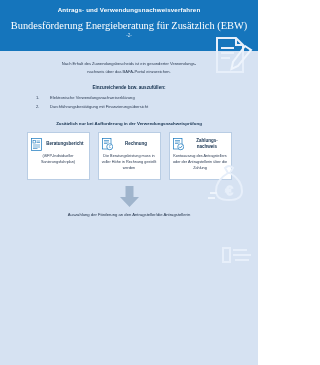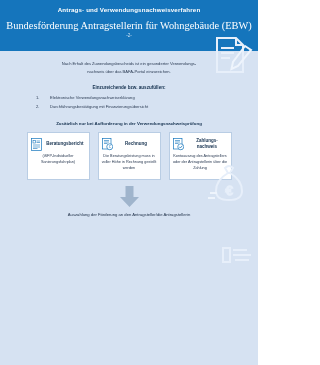--- a/index.html
+++ b/index.html
@@ -171,21 +171,21 @@
   .wm-money { right: 8px; top: 162px; }
   .wm-house { right: 6px; top: 244px; }
 </style>
 </head>
 <body>
 
 <div class="page">
 
   <div class="header">
     <div class="header-kicker">Antrags-  und Verwendungsnachweisverfahren</div>
-    <div class="header-title">Bundesförderung Antragstellerin für Wohngebäude (EBW)</div>
+    <div class="header-title">Bundesförderung Energieberatung für Zusätzlich (EBW)</div>
     <div class="header-page">-2-</div>
   </div>
 
   <div class="body">
 
     <div class="intro">
       <div>Nach Erhalt des Zuwendungsbescheids ist ein gesonderter Verwendungs-</div>
       <div>nachweis über das BAFA-Portal einzureichen.</div>
     </div>
 

